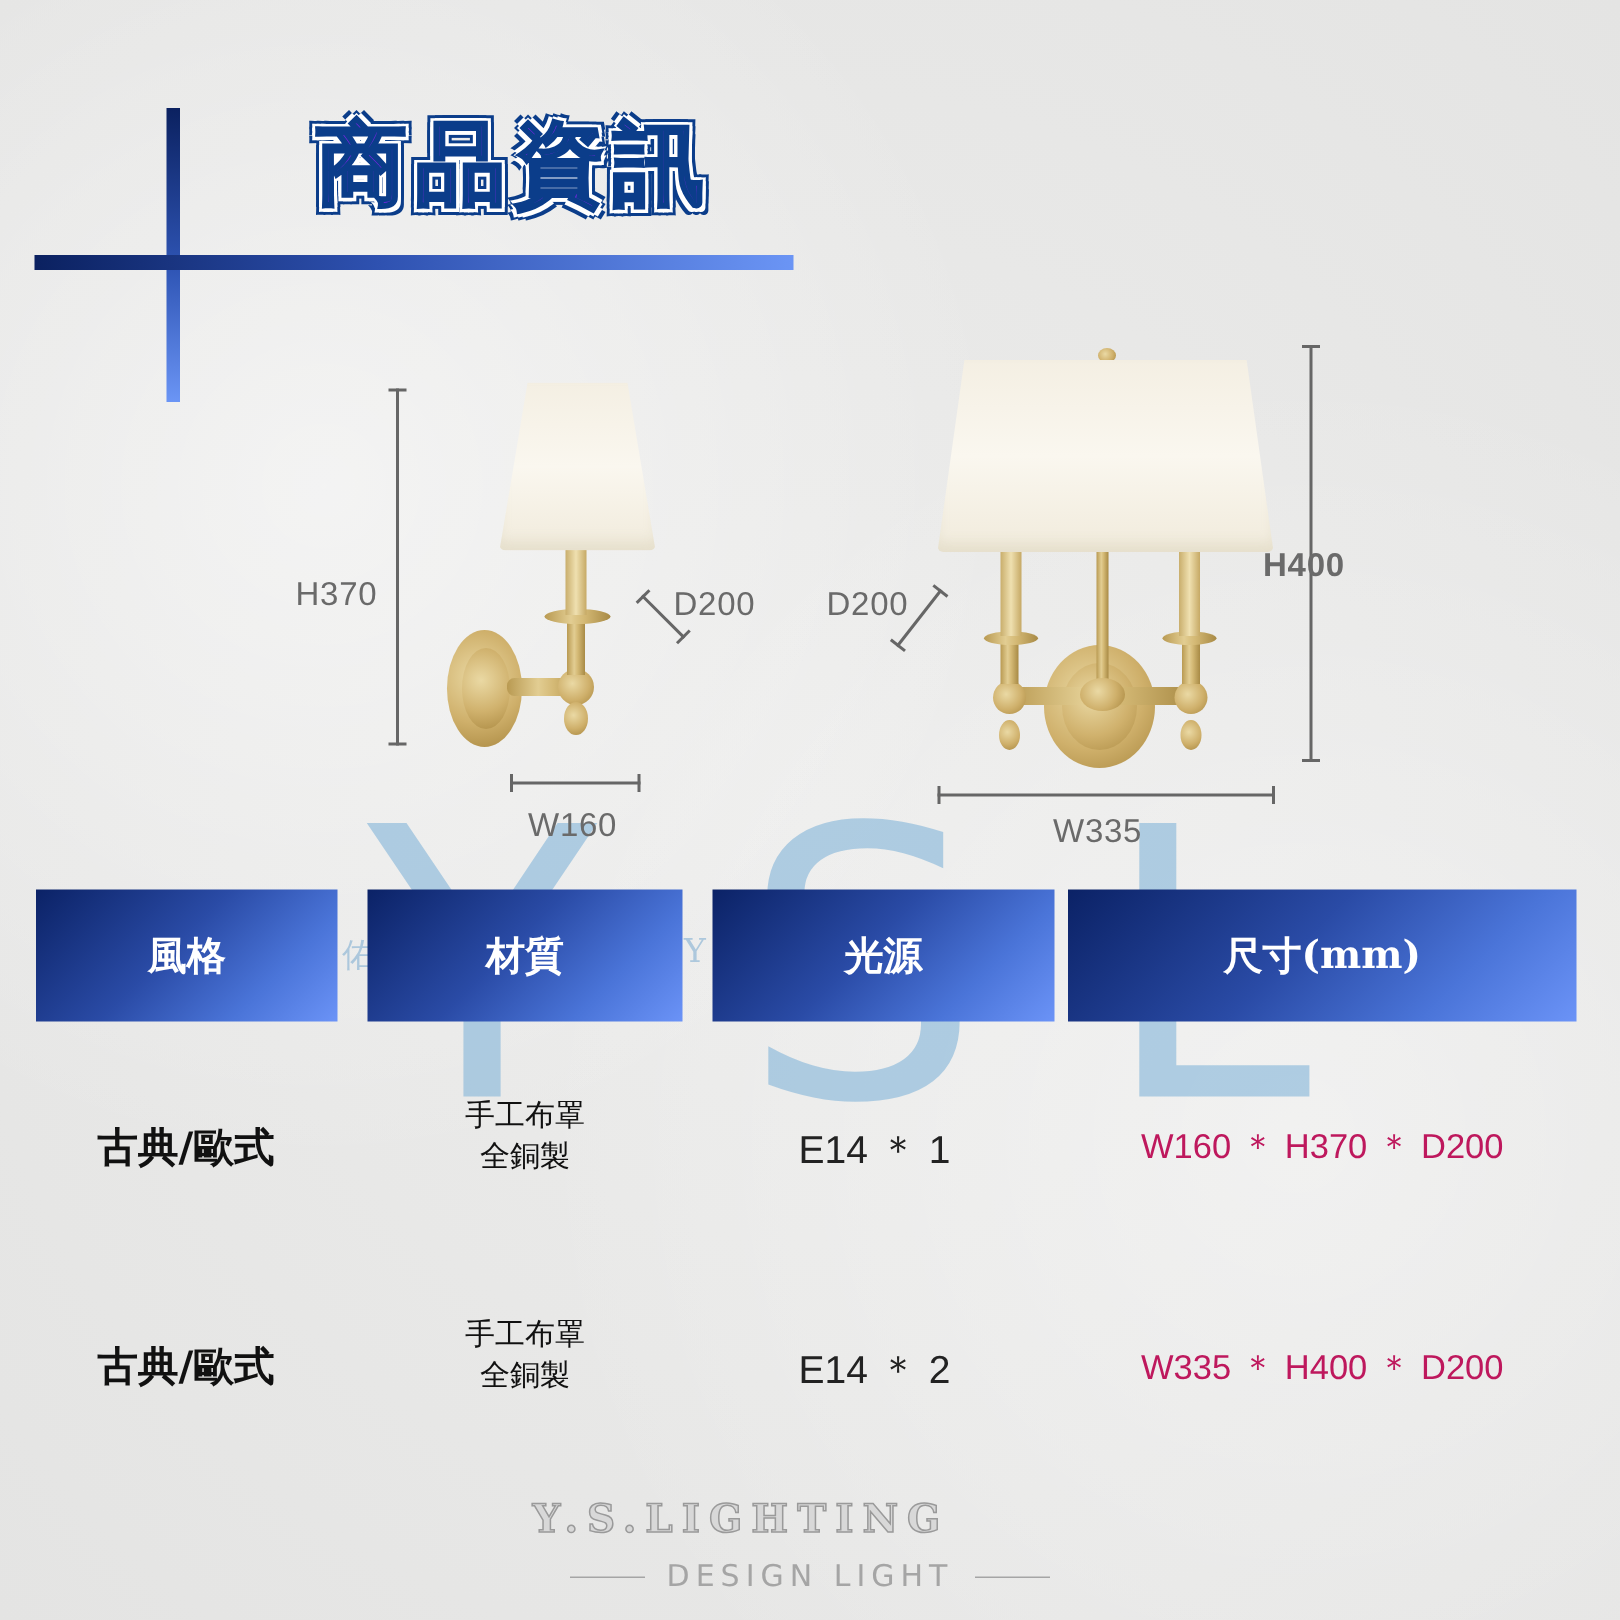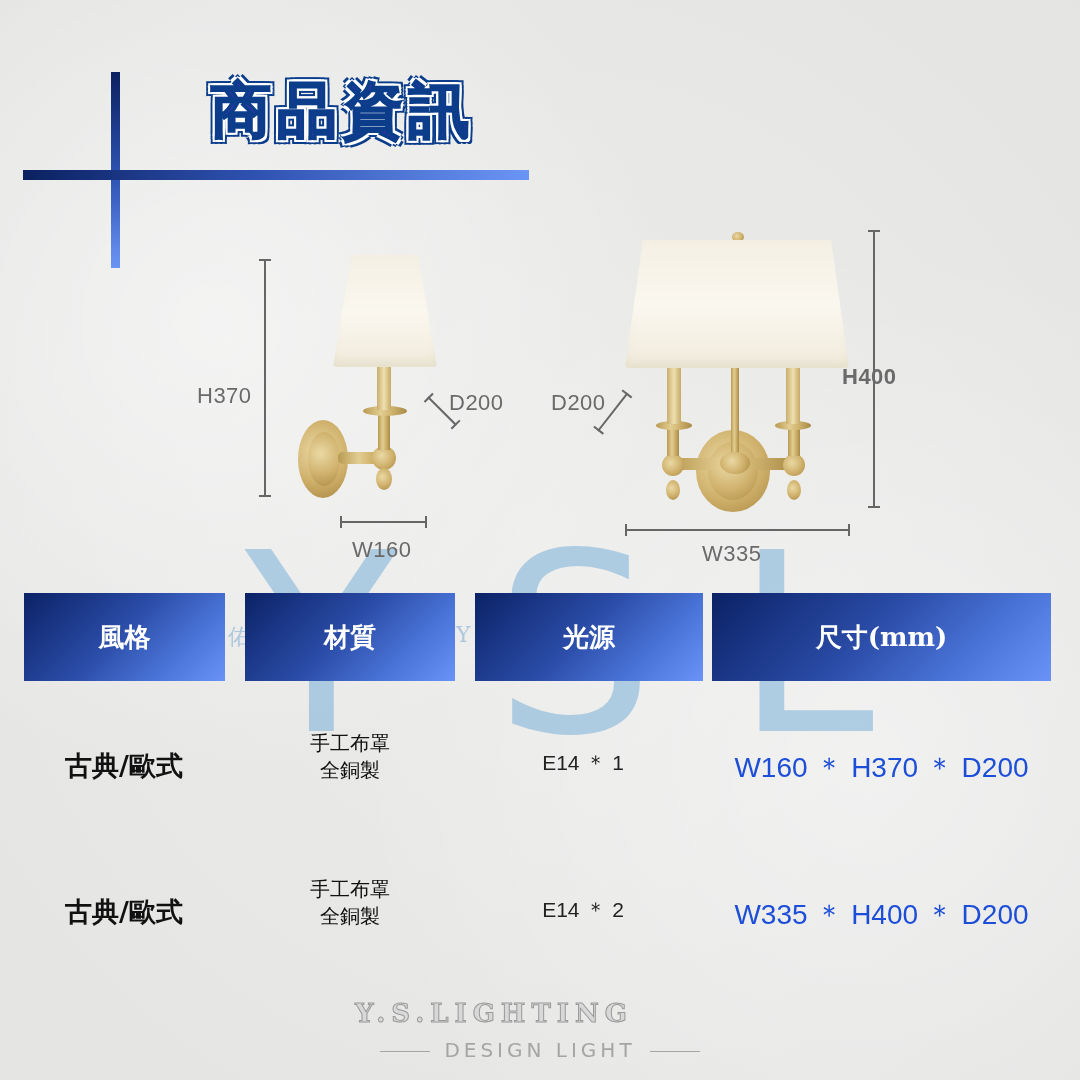--- a/index.html
+++ b/index.html
@@ -102,22 +102,22 @@
     .hdr-1 { left: 24px; width: 201px; }
     .hdr-2 { left: 245px; width: 210px; }
     .hdr-3 { left: 475px; width: 228px; }
     .hdr-4 { left: 712px; width: 339px; }
     .hdr-4 .mm { font-family: "DejaVu Serif", serif; }
 
     
     .cell { text-align: center; line-height: 1.35; }
     .cell-style { font-weight: bold; font-size: 27px; color: #111; width: 200px; }
     .cell-mat { font-weight: normal; font-size: 20px; color: #111; width: 210px; }
-    .cell-light { font-family: "Liberation Sans", sans-serif; font-size: 21px; color: #222; width: 216px; }
-    .cell-size { font-family: "Liberation Sans", sans-serif; font-size: 28px; color: #1d4ed8; width: 339px; }
+    .cell-light { font-family: "Liberation Sans", sans-serif; font-size: 26px; color: #222; width: 216px; }
+    .cell-size { font-family: "Liberation Sans", sans-serif; font-size: 23px; color: #be185d; width: 339px; }
 
     
     .logo-main {
       left: 0; width: 988px; top: 998px; text-align: center;
       font-family: "DejaVu Serif", serif; font-weight: bold; font-size: 26px;
       letter-spacing: 6px; color: #d8d8d8;
       -webkit-text-stroke: 1px #9a9a9a;
     }
     .logo-sub {
       left: 0; width: 1080px; top: 1038px; text-align: center;

